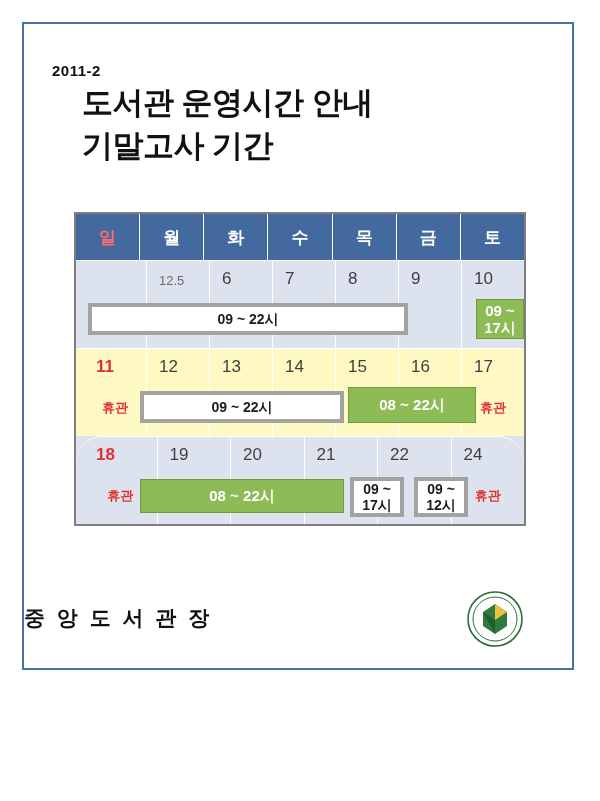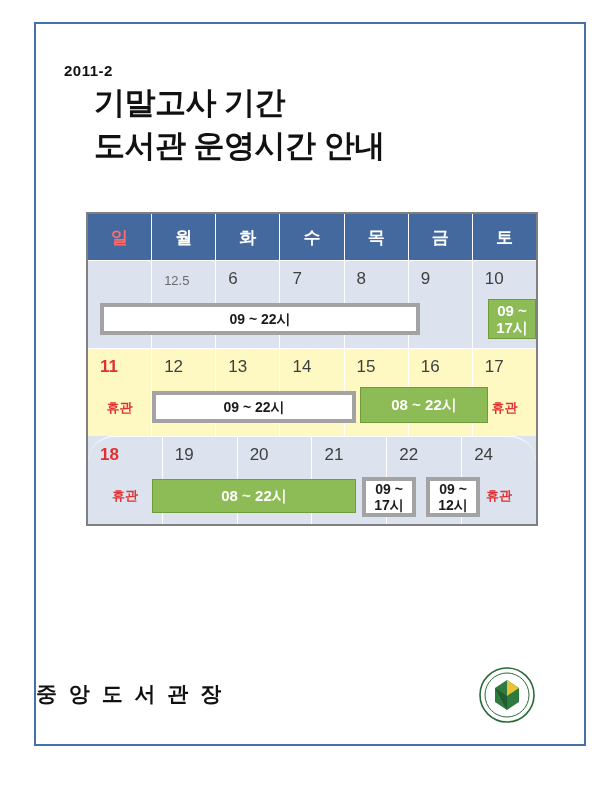--- a/index.html
+++ b/index.html
@@ -8,24 +8,24 @@
   }
   body {
     width: 600px;
     height: 801px;
     background: #ffffff;
     font-family: "Liberation Sans", sans-serif;
     overflow: hidden;
   }
   .poster {
     position: absolute;
-    left: 34px;
+    left: 22px;
     top: 22px;
     width: 552px;
-    height: 724px;
+    height: 648px;
     border: 2px solid #4472a8;
     box-sizing: border-box;
     background: #ffffff;
   }
   .year-label {
     position: absolute;
     left: 28px;
     top: 38px;
     font-size: 15px;
     font-weight: bold;
@@ -77,20 +77,21 @@
     border-top: 1px solid #ffffff;
     box-sizing: border-box;
   }
   .week.w1 { height: 88px; background: #dce3ef; }
   .week.w2 { height: 88px; background: #fef9c3; }
   .week.w3 { height: 88px; background: #dce3ef; border-radius: 26px; }
 
   .daynums {
     display: flex;
     height: 100%;
+    padding-left: 8px;
   }
   .dcell {
     flex: 1 1 0;
     position: relative;
     border-right: 1px solid #ffffff;
     box-sizing: border-box;
   }
   .dcell:last-child { border-right: none; }
   .dnum {
     position: absolute;
@@ -179,22 +180,22 @@
   }
 </style>
 </head>
 <body>
 
 <div class="poster">
 
   <div class="year-label">2011-2</div>
 
   <div class="title">
+    <div>도서관 운영시간 안내</div>
     <div>기말고사 기간</div>
-    <div>도서관 운영시간 안내</div>
   </div>
 
   <div class="calendar">
 
     <div class="cal-head">
       <div class="hc sun">일</div>
       <div class="hc">월</div>
       <div class="hc">화</div>
       <div class="hc">수</div>
       <div class="hc">목</div>

